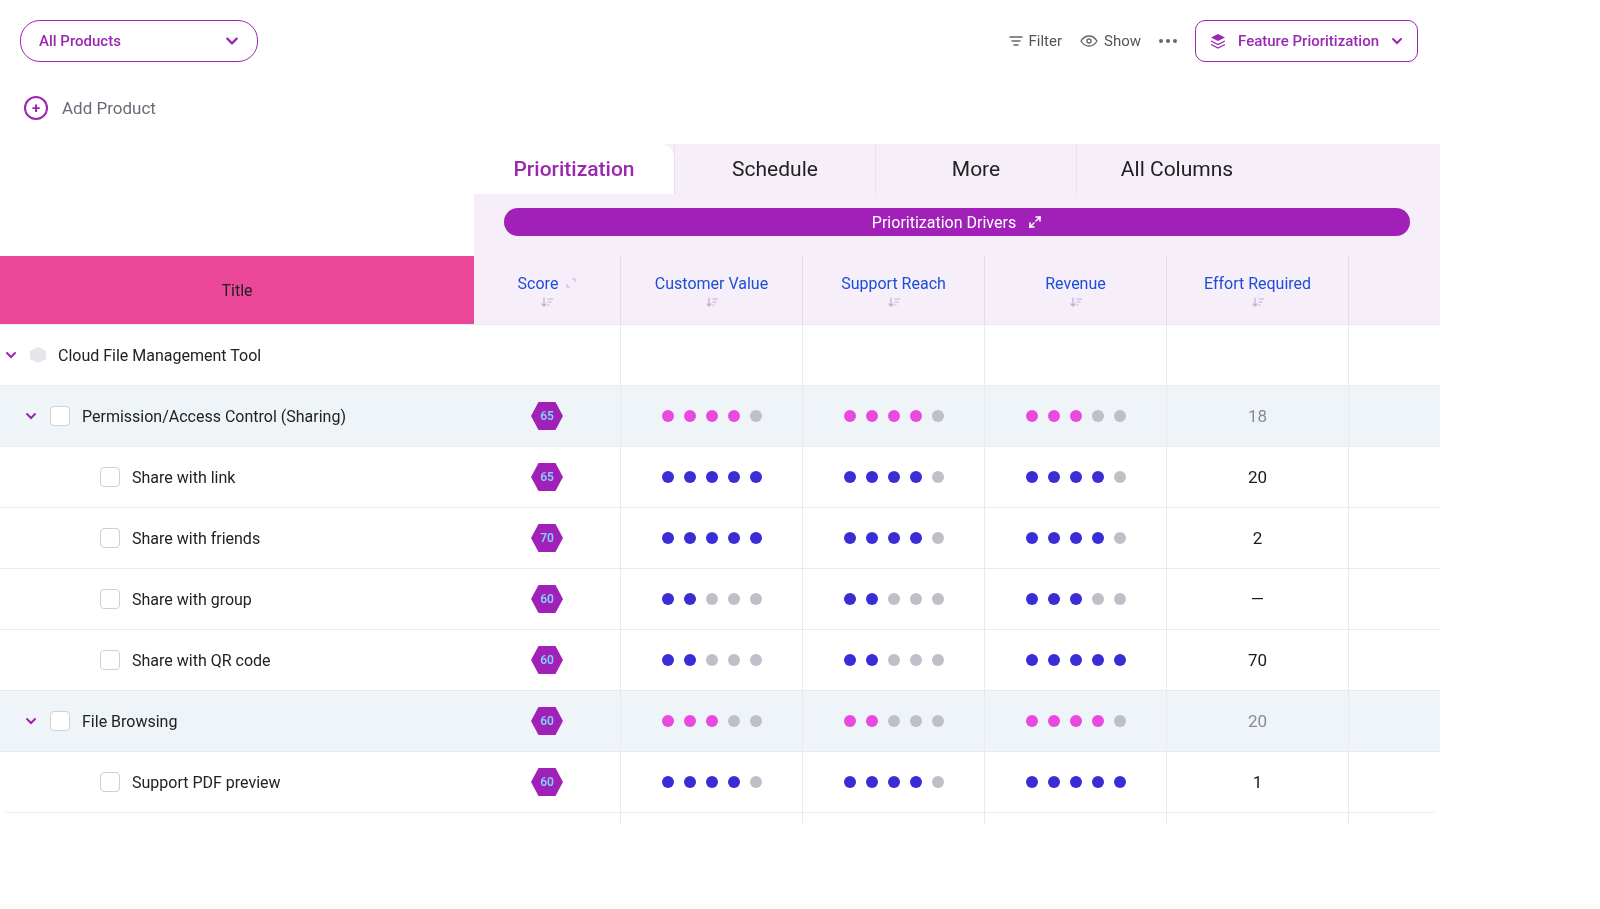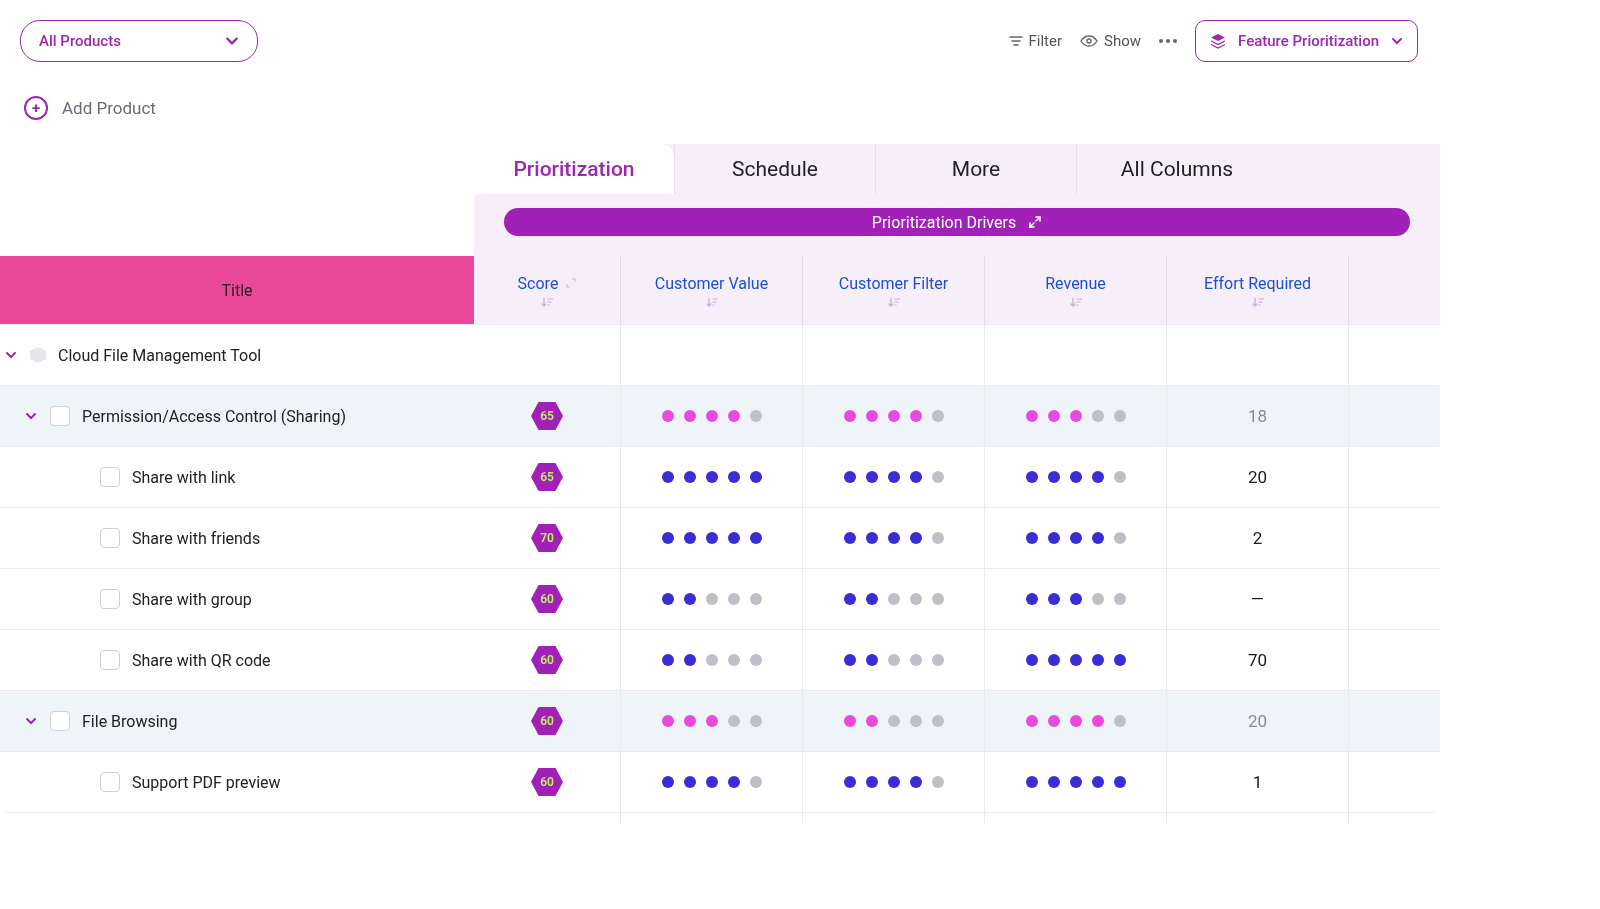--- a/index.html
+++ b/index.html
@@ -59,21 +59,21 @@
   .caret svg{width:12px;height:12px;}
   .hex{width:16px;height:16px;background:#e6e6ea;clip-path:polygon(50% 0,100% 25%,100% 75%,50% 100%,0 75%,0 25%);}
   .chk{width:18px;height:18px;border:1.5px solid #cfcfd8;border-radius:4px;background:#fff;}
   .tname{font-size:16px;color:#222;}
 
   .indent-0 .titleinner{padding-left:4px;}
   .indent-1 .titleinner{padding-left:24px;}
   .indent-2 .titleinner{padding-left:100px;}
 
   
-  .badge{width:34px;height:30px;background:var(--purple-fill);color:#bef264;font-size:12px;font-weight:600;display:flex;align-items:center;justify-content:center;clip-path:polygon(25% 3%,75% 3%,97% 50%,75% 97%,25% 97%,3% 50%);}
+  .badge{width:34px;height:30px;background:var(--purple-fill);color:#7dd3fc;font-size:12px;font-weight:600;display:flex;align-items:center;justify-content:center;clip-path:polygon(25% 3%,75% 3%,97% 50%,75% 97%,25% 97%,3% 50%);}
 
   .dot{width:12px;height:12px;border-radius:50%;}
   .dot.off{background:var(--grey);}
   .dot.magenta{background:var(--magenta);}
   .dot.blue{background:var(--blue);}
 
   .expand-mini{width:10px;height:10px;opacity:.6;}
   svg{display:block;}
 </style>
 </head>
@@ -177,21 +177,21 @@
     </div>
     <div class="hdr vsep">
       <span>Customer Value</span>
       <span class="hdr-sub">
           <svg width="12" height="10" viewBox="0 0 12 10">
             <path d="M3 1v8M3 9l-2-2M3 9l2-2M7 2h5M7 5h3M7 8h1" stroke="#c9a9d8" stroke-width="1.2" fill="none" stroke-linecap="round"></path>
           </svg>
         </span>
     </div>
     <div class="hdr vsep">
-      <span>Customer Filter</span>
+      <span>Support Reach</span>
       <span class="hdr-sub">
           <svg width="12" height="10" viewBox="0 0 12 10">
             <path d="M3 1v8M3 9l-2-2M3 9l2-2M7 2h5M7 5h3M7 8h1" stroke="#c9a9d8" stroke-width="1.2" fill="none" stroke-linecap="round"></path>
           </svg>
         </span>
     </div>
     <div class="hdr vsep">
       <span>Revenue</span>
       <span class="hdr-sub">
           <svg width="12" height="10" viewBox="0 0 12 10">

